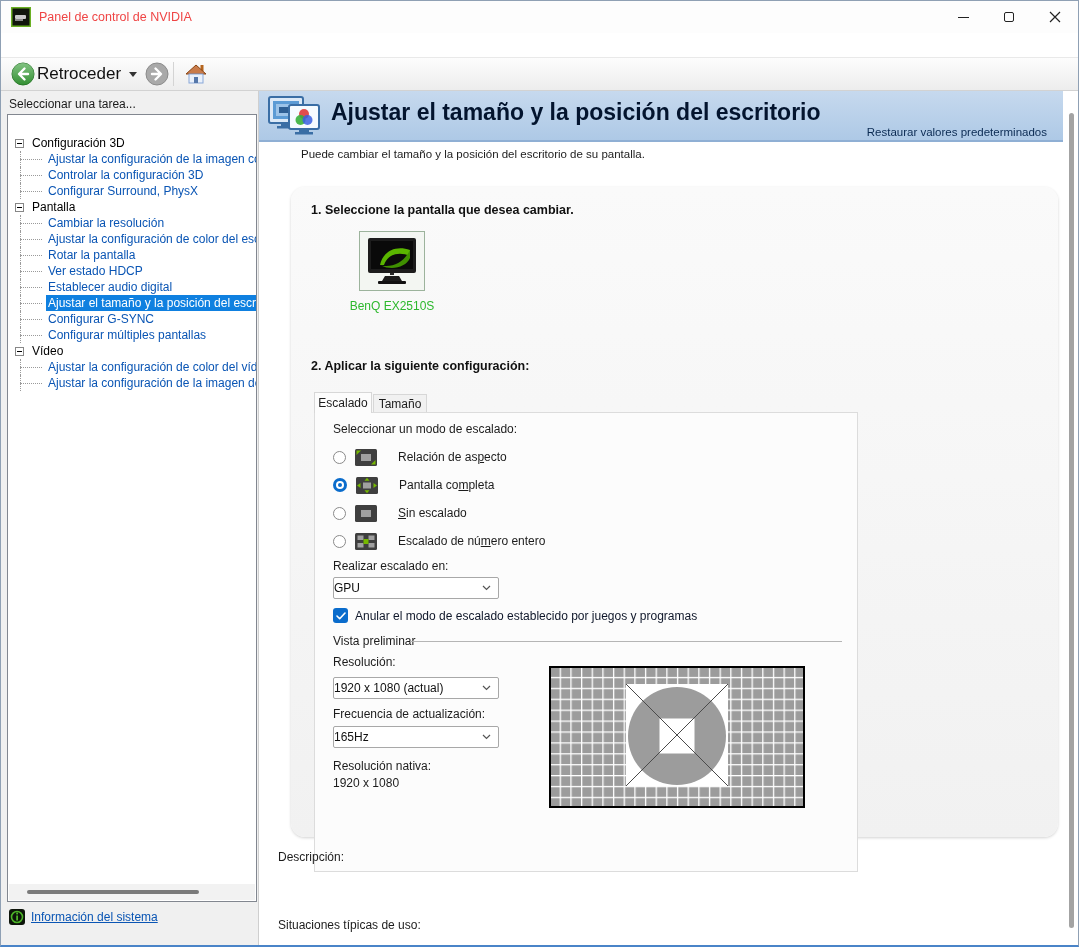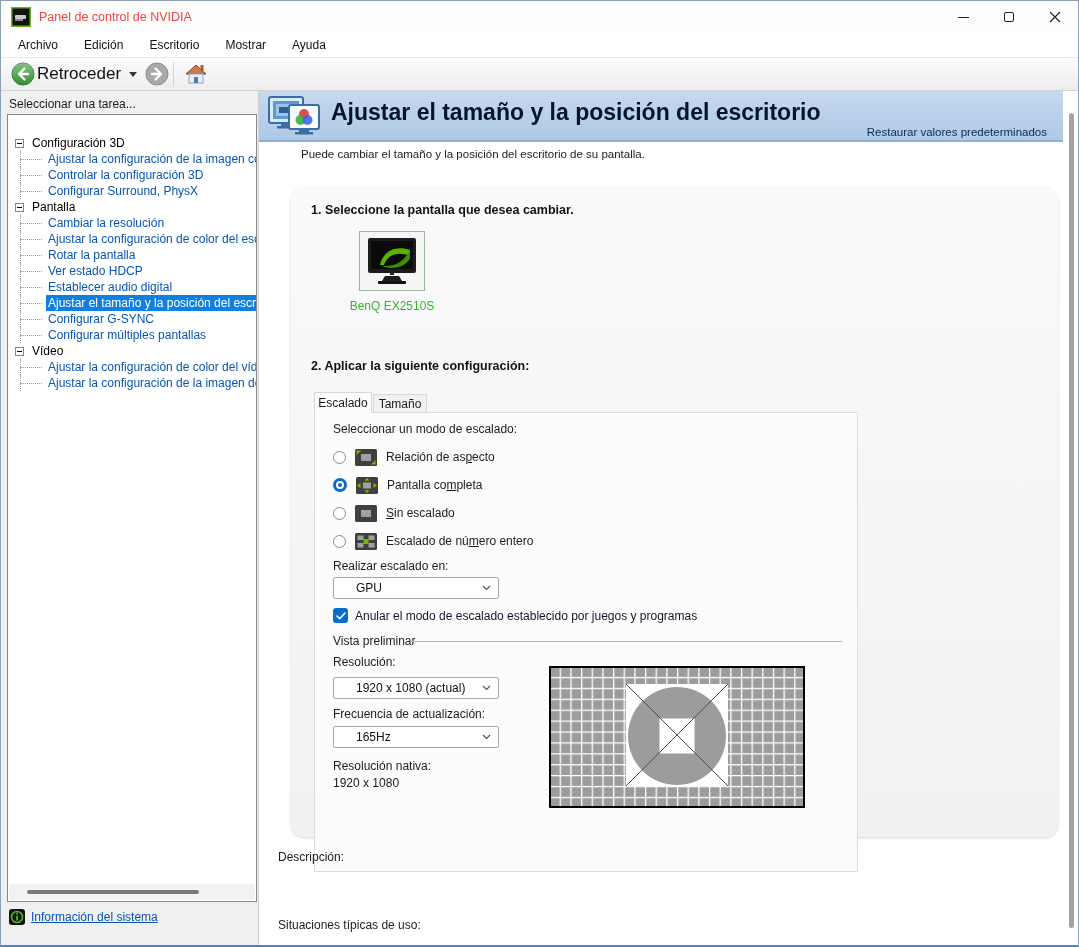--- a/index.html
+++ b/index.html
@@ -64,24 +64,24 @@
   .tab.inactive{background:#f1f1f1;height:19px;align-self:flex-end}
   .tabbox{position:absolute;left:23px;top:225px;width:544px;height:460px;background:#fcfcfc;border:1px solid #dcdcdc}
 
   .tb-label{position:absolute;font-size:12px;color:#1c1c1c;white-space:nowrap}
   .mode-row{position:absolute;left:18px;display:flex;align-items:center;height:20px;cursor:pointer}
   .radio{width:13px;height:13px;border:1px solid #8a8a8a;border-radius:50%;background:#fff;flex:none}
   .radio.on{width:14px;height:14px;border:none;background:#0a6ccc;display:flex;align-items:center;justify-content:center}
   .radio.on::before{content:'';width:8px;height:8px;border-radius:50%;background:#fff;display:block;position:relative}
   .radio.on::after{content:'';width:4px;height:4px;border-radius:50%;background:#0a6ccc;position:absolute;margin:0}
   .mode-icon{margin-left:9px;flex:none;display:block}
-  .mode-lbl{margin-left:9px;font-size:12px;color:#1c1c1c}
+  .mode-lbl{margin-left:21px;font-size:12px;color:#1c1c1c}
   .accel{text-decoration:underline}
 
-  .combo{position:absolute;width:166px;height:22px;background:#fff;border:1px solid #a8a8a8;border-radius:2px;font-size:12px;color:#111;display:flex;align-items:center;padding-left:22px;cursor:pointer}
+  .combo{position:absolute;width:166px;height:22px;background:#fff;border:1px solid #a8a8a8;border-radius:2px;font-size:12px;color:#111;display:flex;align-items:center;padding-left:0;cursor:pointer}
   .combo svg{position:absolute;right:7px;top:7px}
 
   .check-row{position:absolute;left:18px;display:flex;align-items:center;cursor:pointer}
   .checkbox{width:15px;height:15px;background:#0a6ccc;border-radius:3px;display:flex;align-items:center;justify-content:center;flex:none}
   .check-lbl{margin-left:7px;font-size:12px;color:#0f172a}
 
   .group-rule{position:absolute;height:1px;background:#b5b5b5}
   .pattern{position:absolute;left:234px;top:253px}
   .footer-label{position:absolute;left:19px;font-size:12px;color:#1c1c1c}
 </style>
@@ -105,28 +105,20 @@
           <span class="glyph-max"></span>
         </div>
       <div class="win-btn">
         <svg width="12" height="12" viewBox="0 0 12 12">
             <path d="M1 1 L11 11 M11 1 L1 11" stroke="#222" stroke-width="1.2"></path>
           </svg>
       </div>
     </div>
   </div>
 
-  <div class="menubar">
-
-  <span class="menu-item">Archivo</span>
-      <span class="menu-item">Edición</span>
-      <span class="menu-item">Escritorio</span>
-      <span class="menu-item">Mostrar</span>
-      <span class="menu-item">Ayuda</span>
-    </div>
 
   <div class="toolbar">
     <div class="nav-back">
       <svg width="24" height="24" viewBox="0 0 24 24">
         <circle cx="12" cy="12" r="11" fill="#3fa33f" stroke="#2a7d2a"></circle>
         <circle cx="12" cy="12" r="11" fill="url(#gb)" opacity="0.35"></circle>
         <defs>
             <linearGradient id="gb" x1="0" y1="0" x2="0" y2="1">
               <stop offset="0" stop-color="#fff"></stop>
               <stop offset="1" stop-color="#1d6b1d"></stop>

